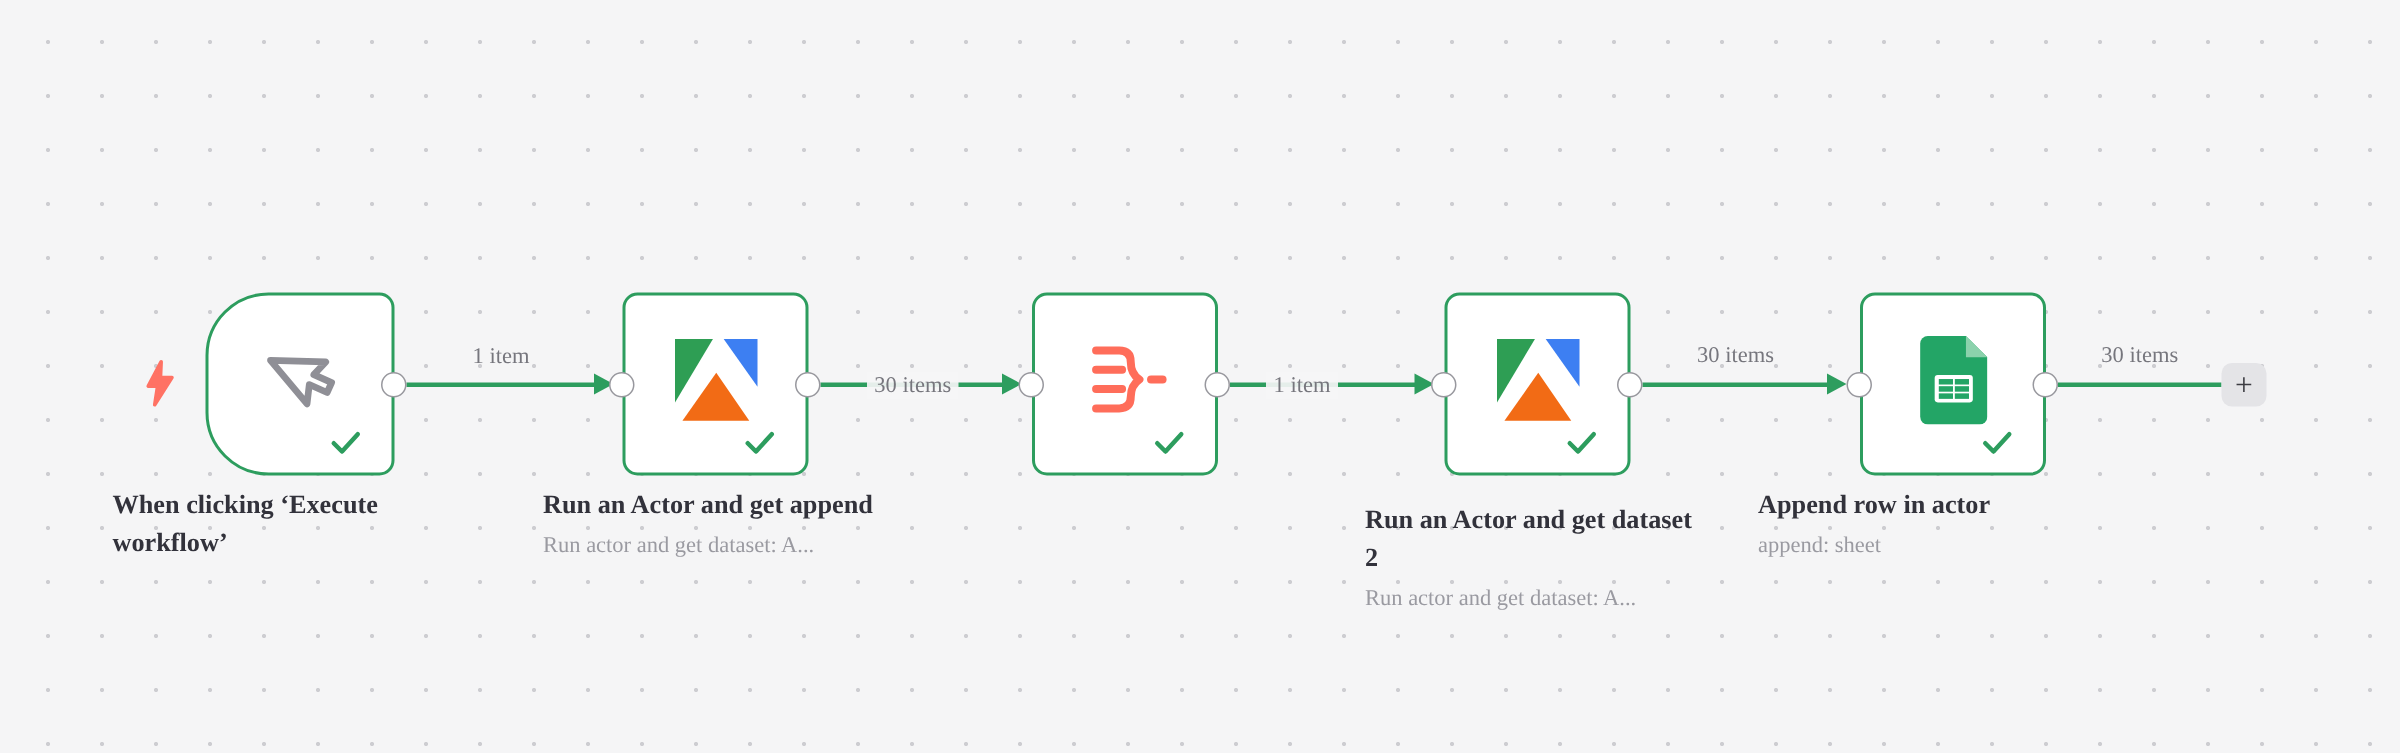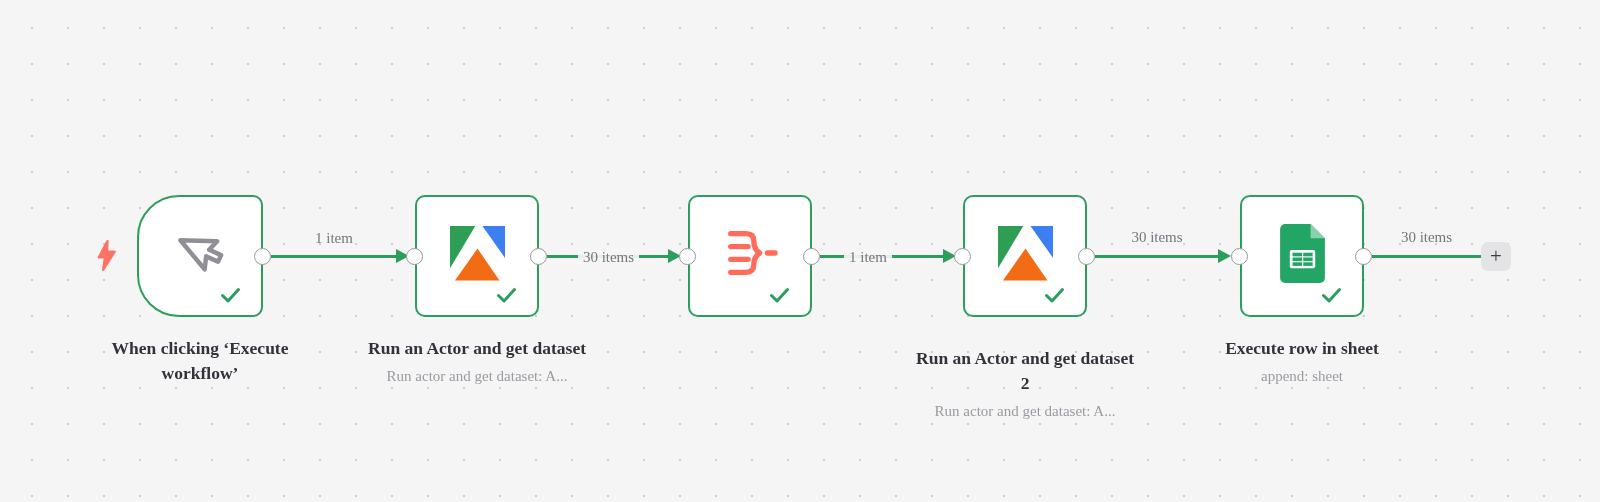--- a/index.html
+++ b/index.html
@@ -46,21 +46,21 @@
   }
   .wl1{left:271px;width:126px;top:229px;}
   .wl2{left:547px;width:123px;top:248px;}
   .wl3{left:820px;width:124px;top:248px;}
   .wl4{left:1095px;width:124px;top:228px;}
   .wl5{left:1372px;width:109px;top:228px;}
   .wire-label .pill{ display:inline-block; padding:0 5px; }
   .on-line .pill{ background:rgba(245,245,246,0.92); }
   .wl3 .pill{ position:relative; left:-14px; }
   .node-label{
-    position:absolute; top:336px; text-align:center; z-index:2;
+    position:absolute; top:324px; z-index:2;
     font-size:17.5px; font-weight:bold; color:var(--title-text,#32323b); line-height:25px;
   }
   .t1{left:75px;width:250px;} .t2{left:362px;width:230px;} .t3{left:650px;width:200px;}
   .t4{left:910px;width:230px;margin-top:10px;} .t5{left:1172px;width:260px;}
   .node-sub{
     margin-top:5px; font-size:15px; font-weight:normal;
     color:var(--muted-text,#9a9aa1); line-height:20px;
   }
   .bolt{ position:absolute; left:95px; top:239px; z-index:2; }
   .add-btn{
@@ -170,25 +170,25 @@
   <div class="connector co4"></div>
   <div class="connector ci5"></div>
   <div class="connector co5"></div>
 
   <div class="add-btn">+</div>
 
   <div class="node-label t1">
     <div>When clicking ‘Execute workflow’</div>
   </div>
   <div class="node-label t2">
-    <div>Run an Actor and get dataset</div>
+    <div>Run an Actor and get append</div>
     <div class="node-sub">Run actor and get dataset: A...</div>
   </div>
   <div class="node-label t4">
     <div>Run an Actor and get dataset 2</div>
     <div class="node-sub">Run actor and get dataset: A...</div>
   </div>
   <div class="node-label t5">
-    <div>Execute row in sheet</div>
+    <div>Append row in actor</div>
     <div class="node-sub">append: sheet</div>
   </div>
 
 </div>
 
 </body></html>

